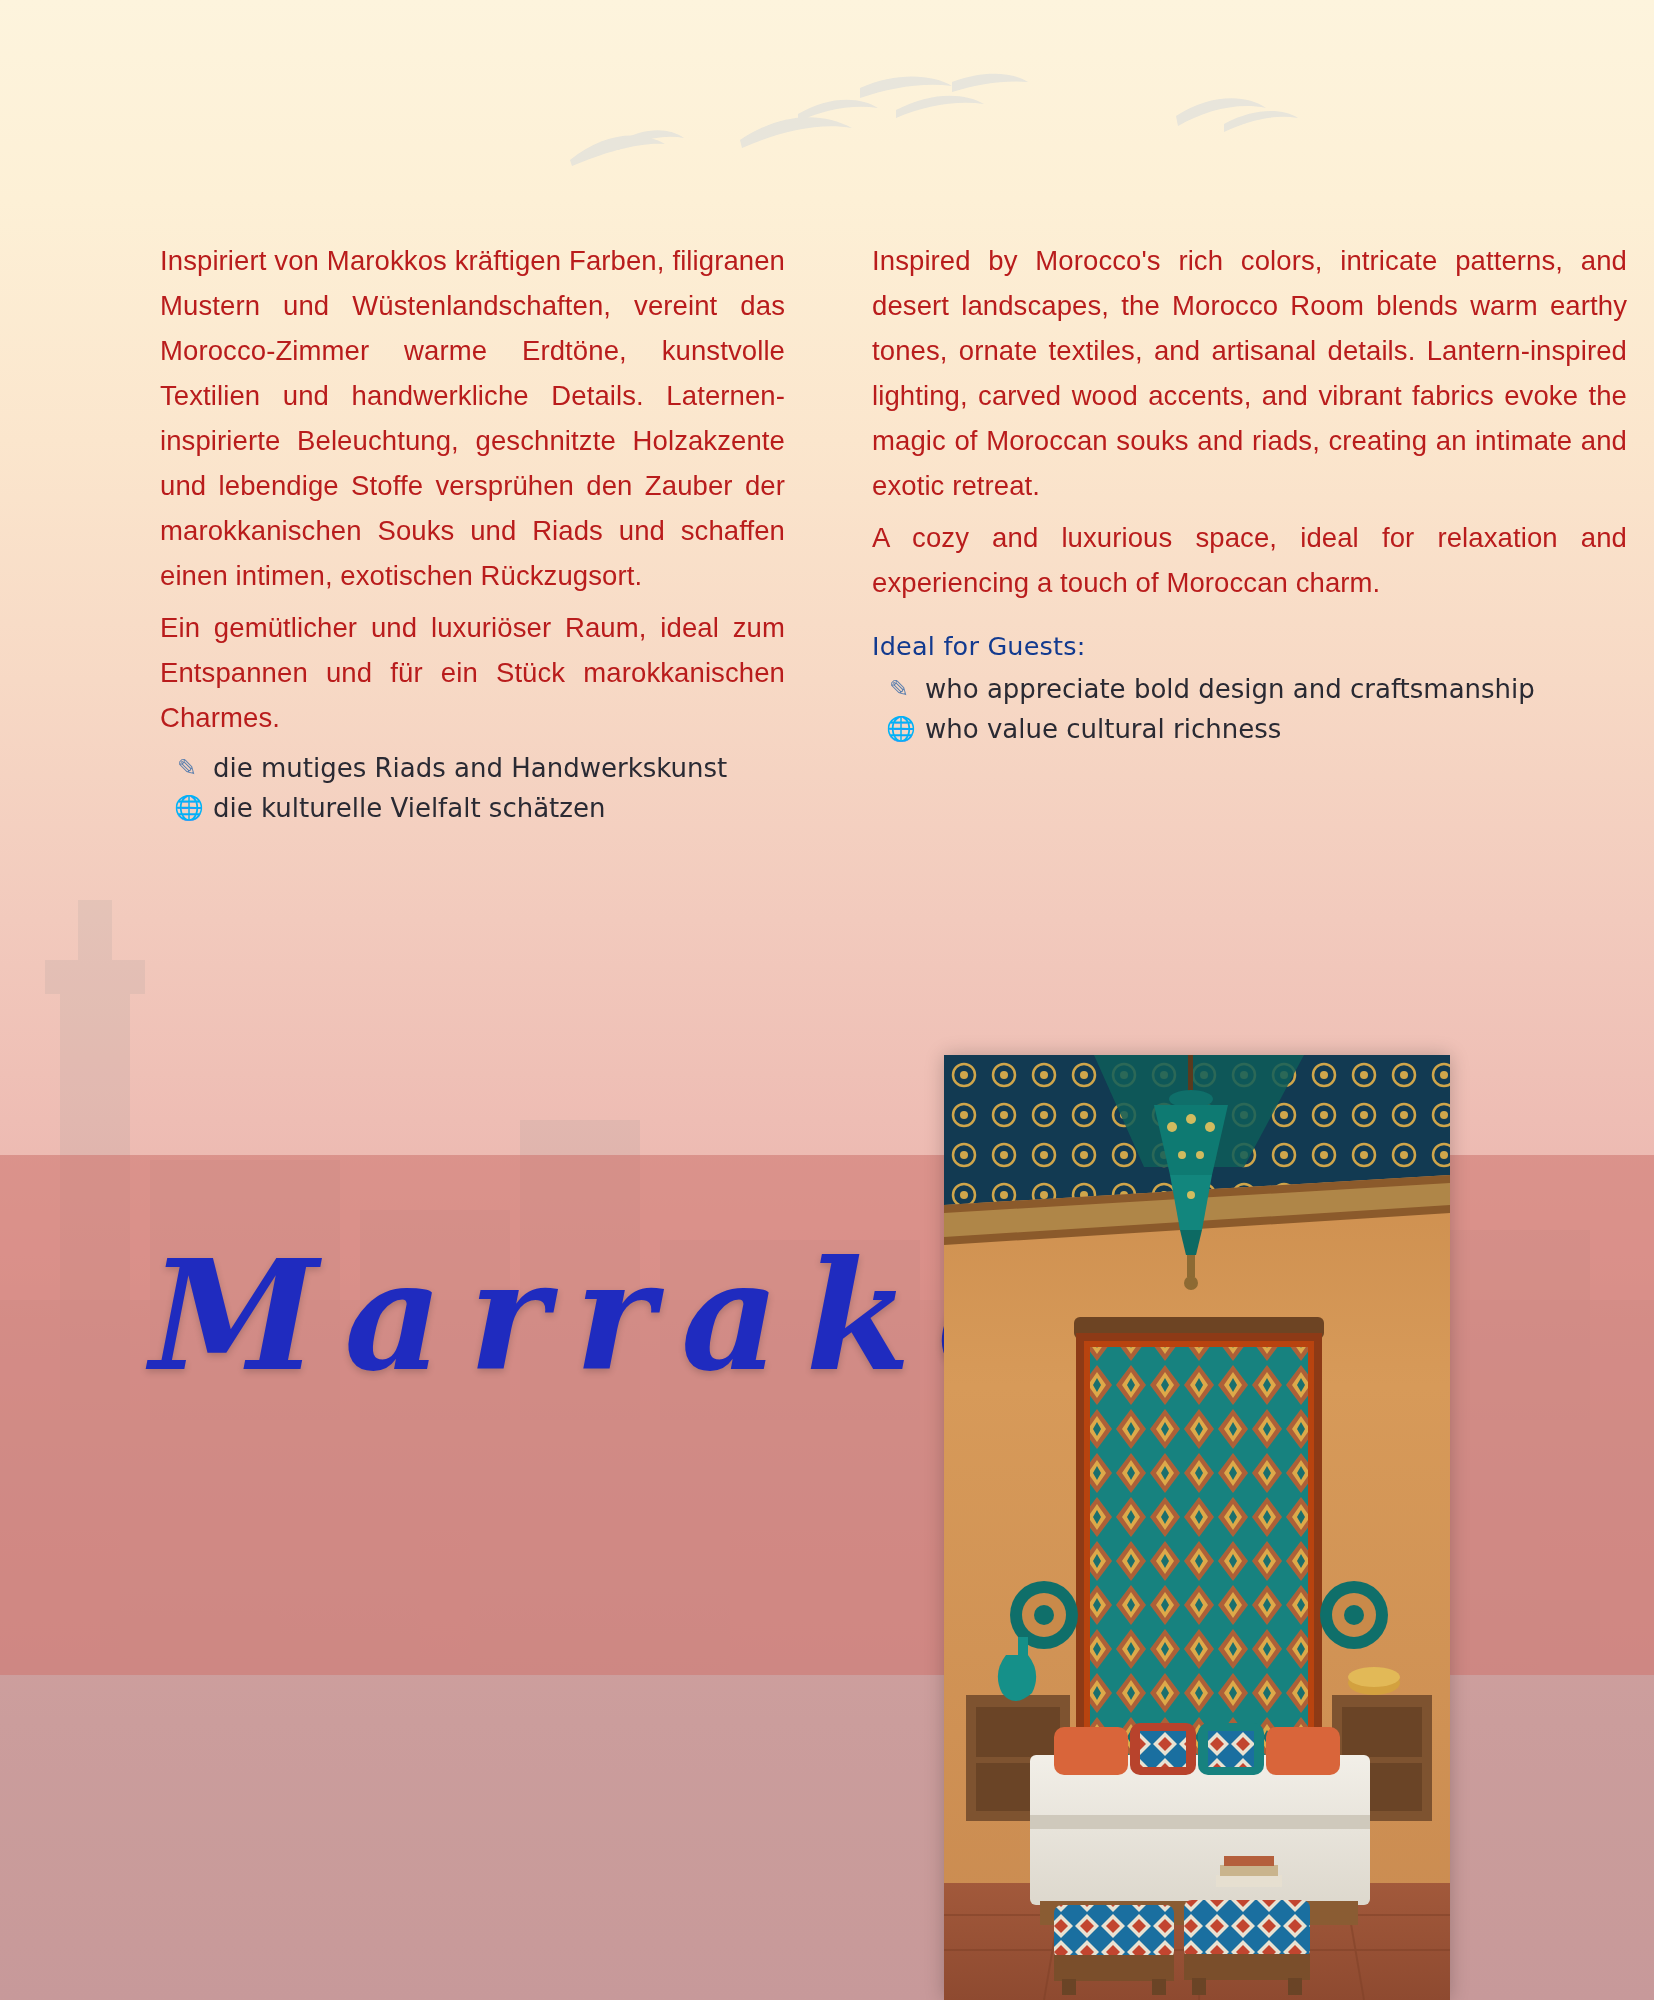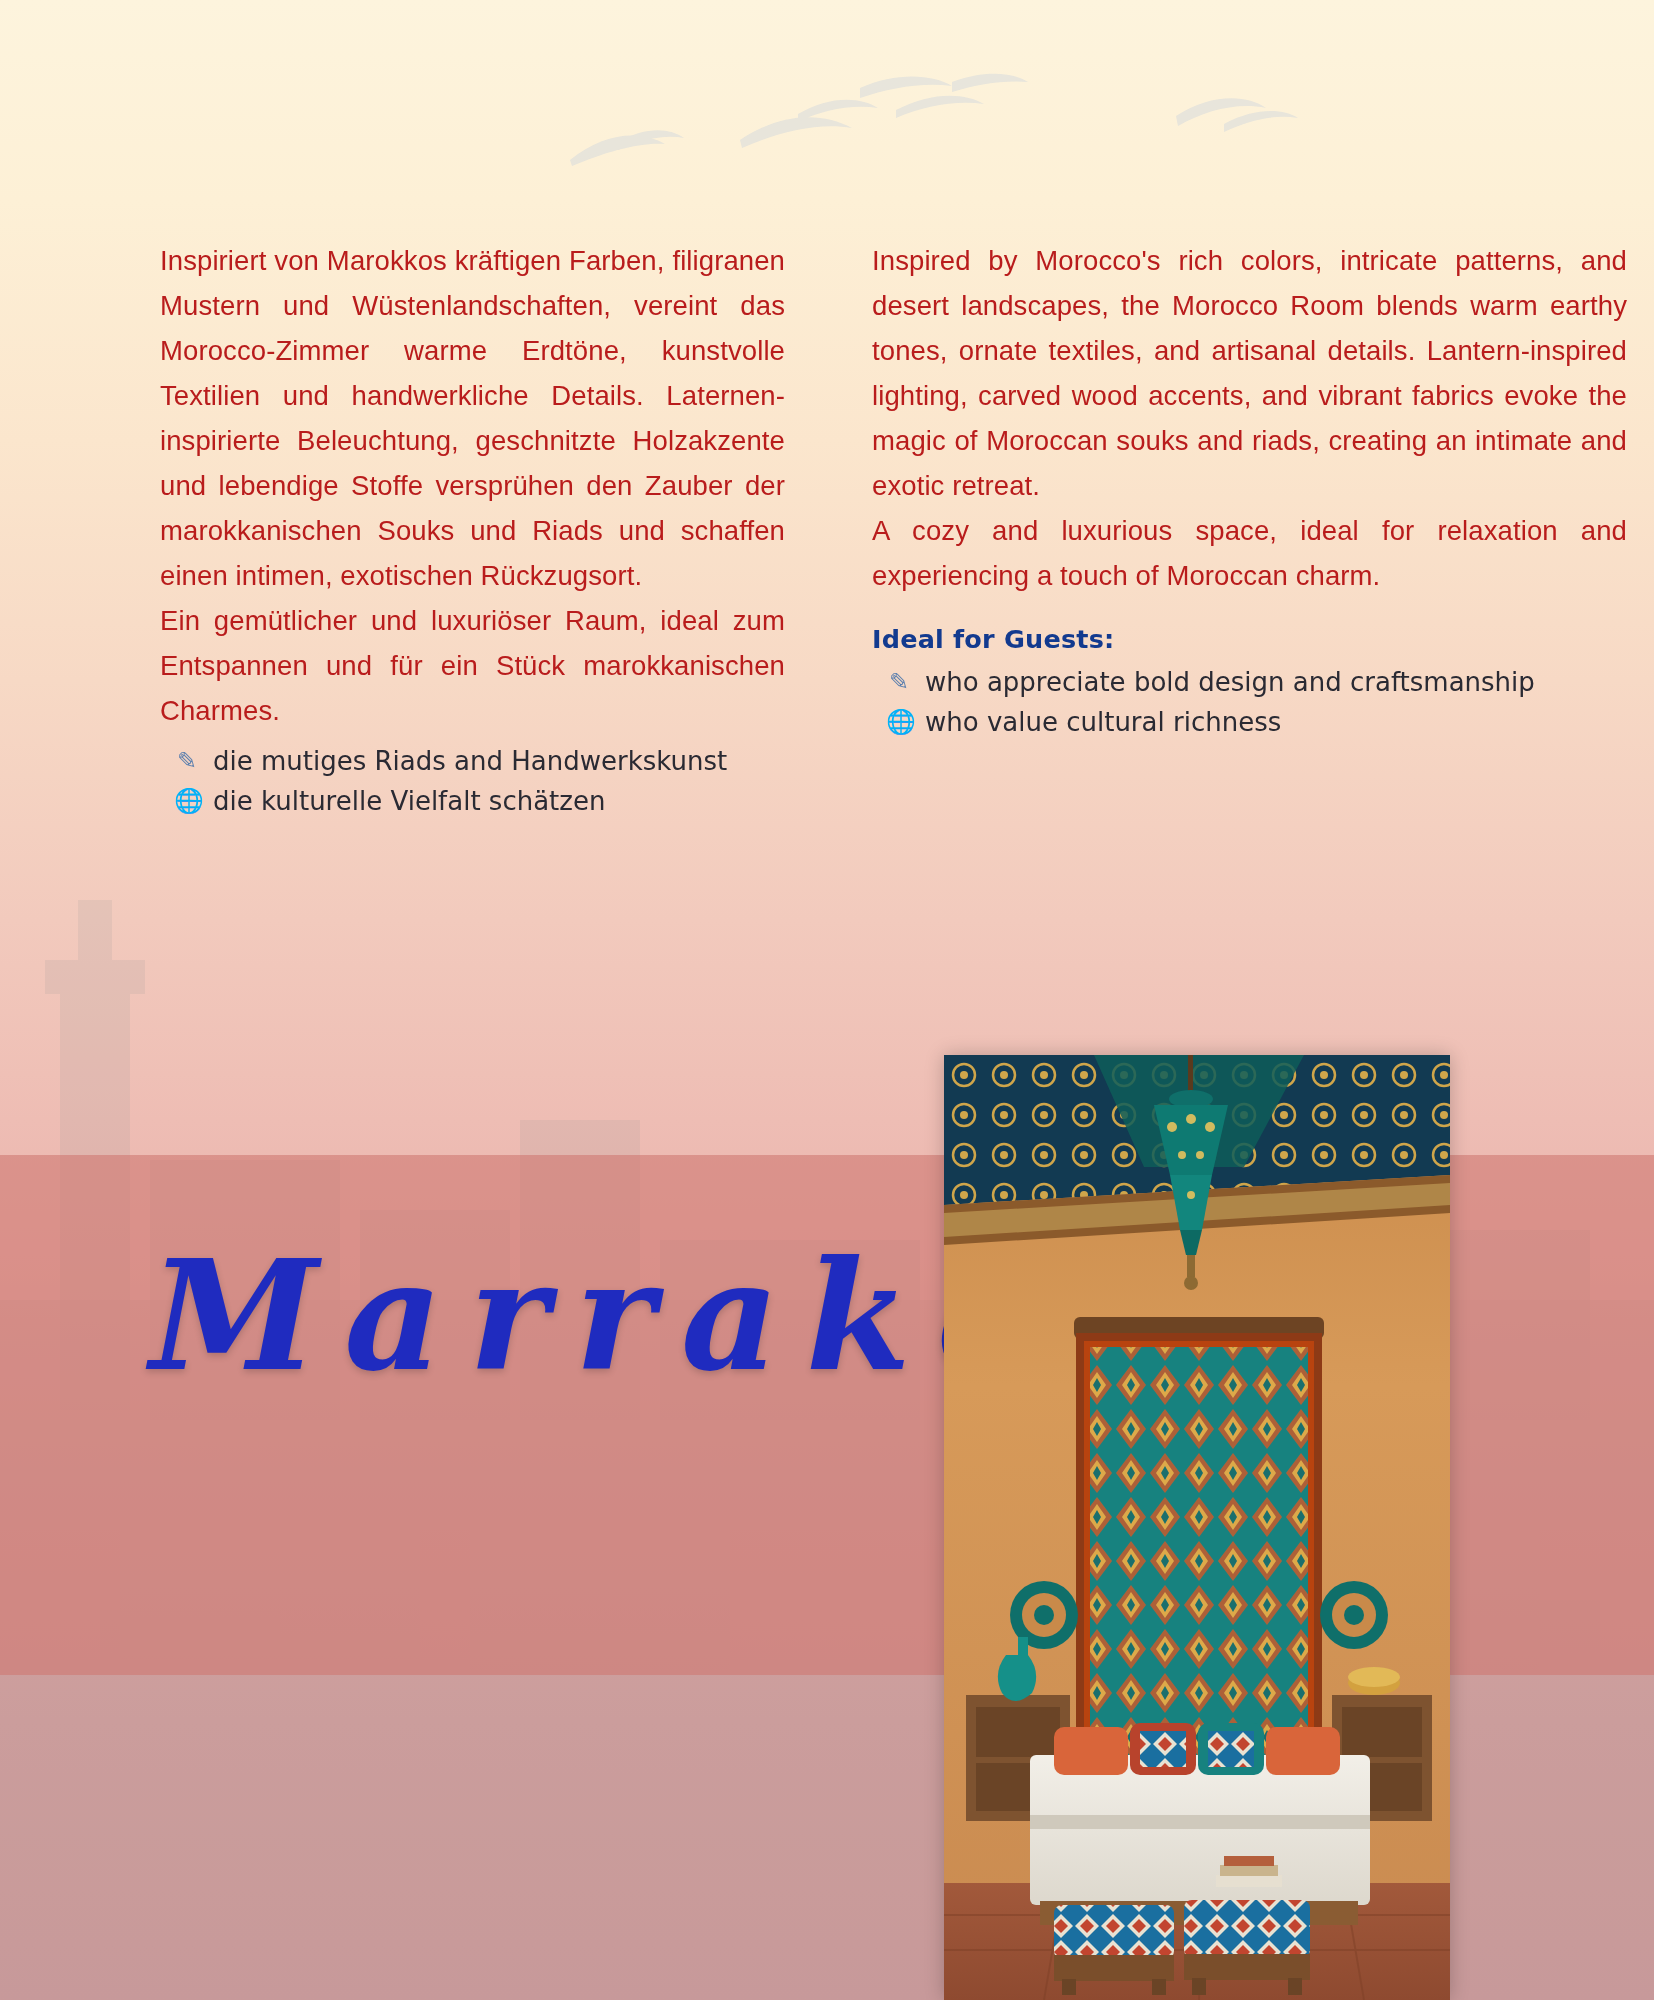--- a/index.html
+++ b/index.html
@@ -85,28 +85,28 @@
   .body-par {
     margin: 0;
     color: #b91c1c;
     font-size: 27.5px;
     line-height: 45px;
     text-align: justify;
     text-justify: inter-word;
     font-family: Liberation Sans, sans-serif;
     letter-spacing: 0.1px;
   }
-  .body-par + .body-par { margin-top: 0; }
+  .body-par + .body-par { margin-top: 7px; }
 
   .col-en .body-par { font-size: 27.5px; }
 
   .ideal-head {
     margin: 26px 0 0 0;
     font-size: 25.5px;
-    font-weight: bold;
+    font-weight: normal;
     color: #123a8f;
     letter-spacing: 0.2px;
   }
 
   ul.ideal-list {
     list-style: none;
     margin: 8px 0 0 0;
     padding: 0;
   }
   ul.ideal-list li {

